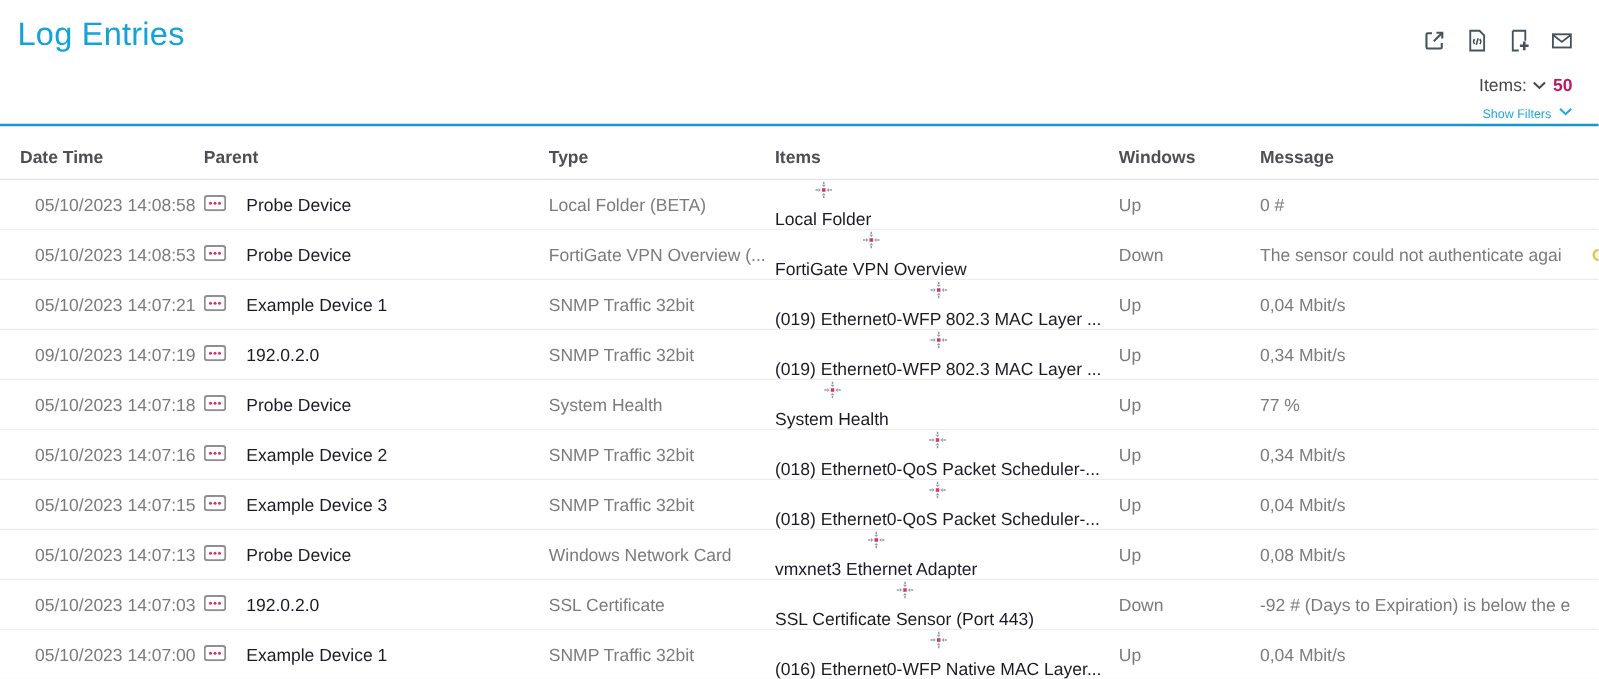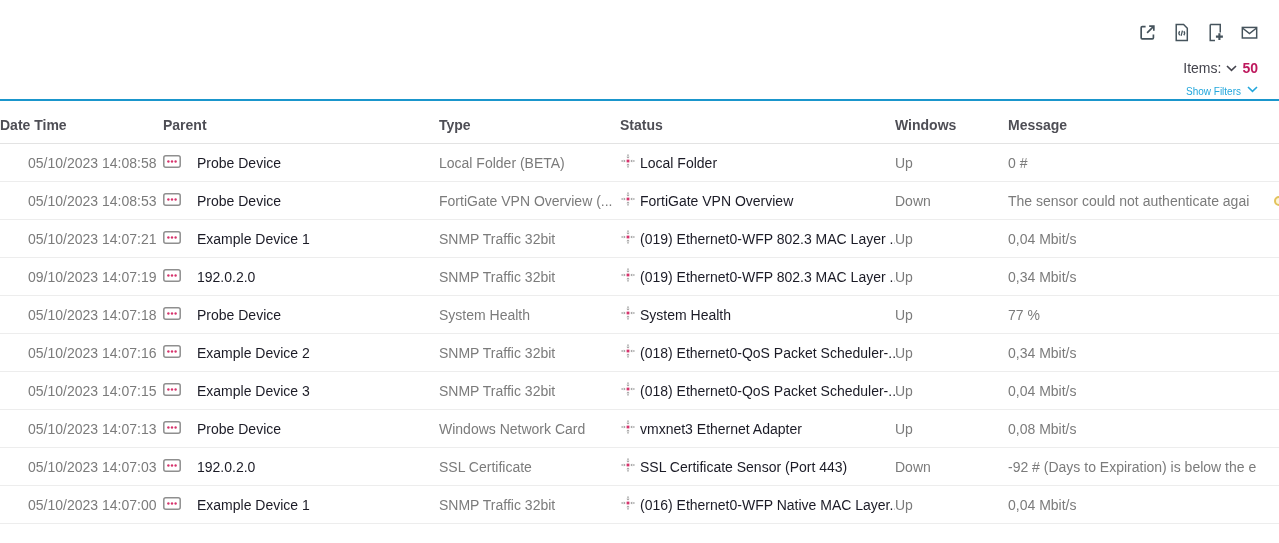--- a/index.html
+++ b/index.html
@@ -30,39 +30,40 @@
   }
   .divider{position:absolute;left:0;bottom:0;width:100%;height:2px;background:#1a96cc;}
   
   table{width:1279px;border-collapse:collapse;table-layout:fixed;}
   col.c1{width:163px}col.c2{width:276px}col.c3{width:181px}
   col.c4{width:275px}col.c5{width:113px}col.c6{width:271px}
   thead th{
     text-align:left;font-size:14px;font-weight:700;color:#4e4e55;
     padding:16px 0 10px 0;border-bottom:1px solid #e3e3e3;white-space:nowrap;
   }
-  thead th:first-child{padding-left:0;}
+  thead th:first-child{padding-left:16px;}
   tbody td{
     height:37px;font-size:14px;color:#7b7b7b;border-bottom:1px solid #ededed;
     white-space:nowrap;overflow:hidden;padding:0;vertical-align:middle;
   }
   tbody td:first-child{padding-left:28px;}
   .link{color:#1b1b26;cursor:pointer;display:inline-flex;align-items:center;gap:16px;}
-  .obj-link{gap:4px;}
+  .obj-link{gap:4px;flex-direction:column;}
   .dev-icon,.sensor-icon{flex:0 0 auto;display:inline-block;}
   .msg-cell{position:relative;}
   .warn-sliver{
     position:absolute;right:-5px;top:50%;margin-top:-5px;width:10px;height:10px;
     border-radius:50%;border:2px solid #e3c35c;background:#fdf6dc;box-sizing:border-box;
   }
 </style>
 </head>
 <body>
 
 <div class="header">
+  <div class="page-title">Log Entries</div>
 
   <div class="toolbar-icons">
     <span class="icon-btn">
       <svg viewBox="0 0 18 18" fill="none" stroke="currentColor" stroke-width="1.6">
         <path d="M7.2 3.4 H4 C3.4 3.4 3 3.8 3 4.4 V14 C3 14.6 3.4 15 4 15 H13.6 C14.2 15 14.6 14.6 14.6 14 V10.8"></path>
         <path d="M8.6 9.4 L14.8 3.2"></path>
         <path d="M10.6 3 H15 V7.4"></path>
       </svg>
     </span>
     <span class="icon-btn">
@@ -116,21 +117,21 @@
       <col class="c3">
       <col class="c4">
       <col class="c5">
       <col class="c6">
     </colgroup>
   <thead>
     <tr>
       <th>Date Time</th>
       <th>Parent</th>
       <th>Type</th>
-      <th>Status</th>
+      <th>Items</th>
       <th>Windows</th>
       <th>Message</th>
     </tr>
   </thead>
   <tbody>
   <tr>
     <td>05/10/2023 14:08:58</td>
     <td>
       <span class="link">
         <span class="dev-icon">

